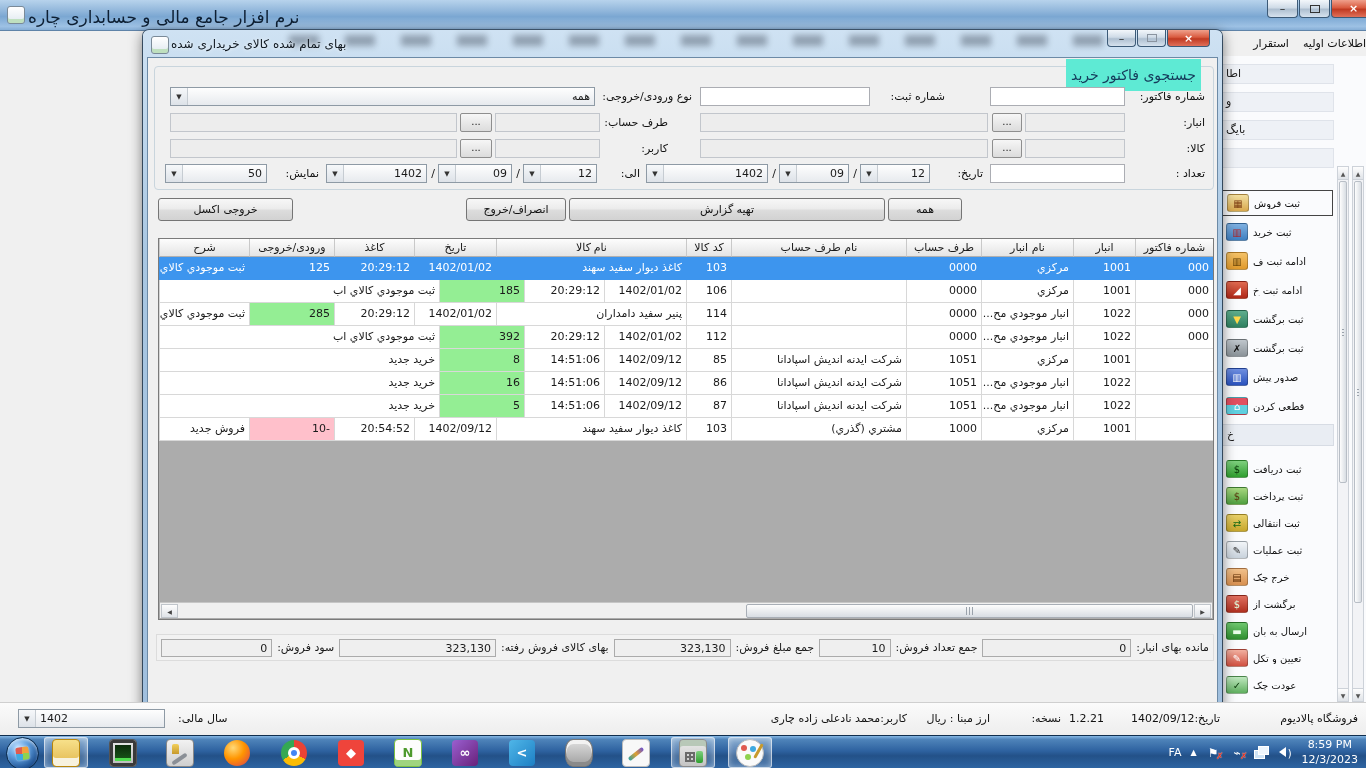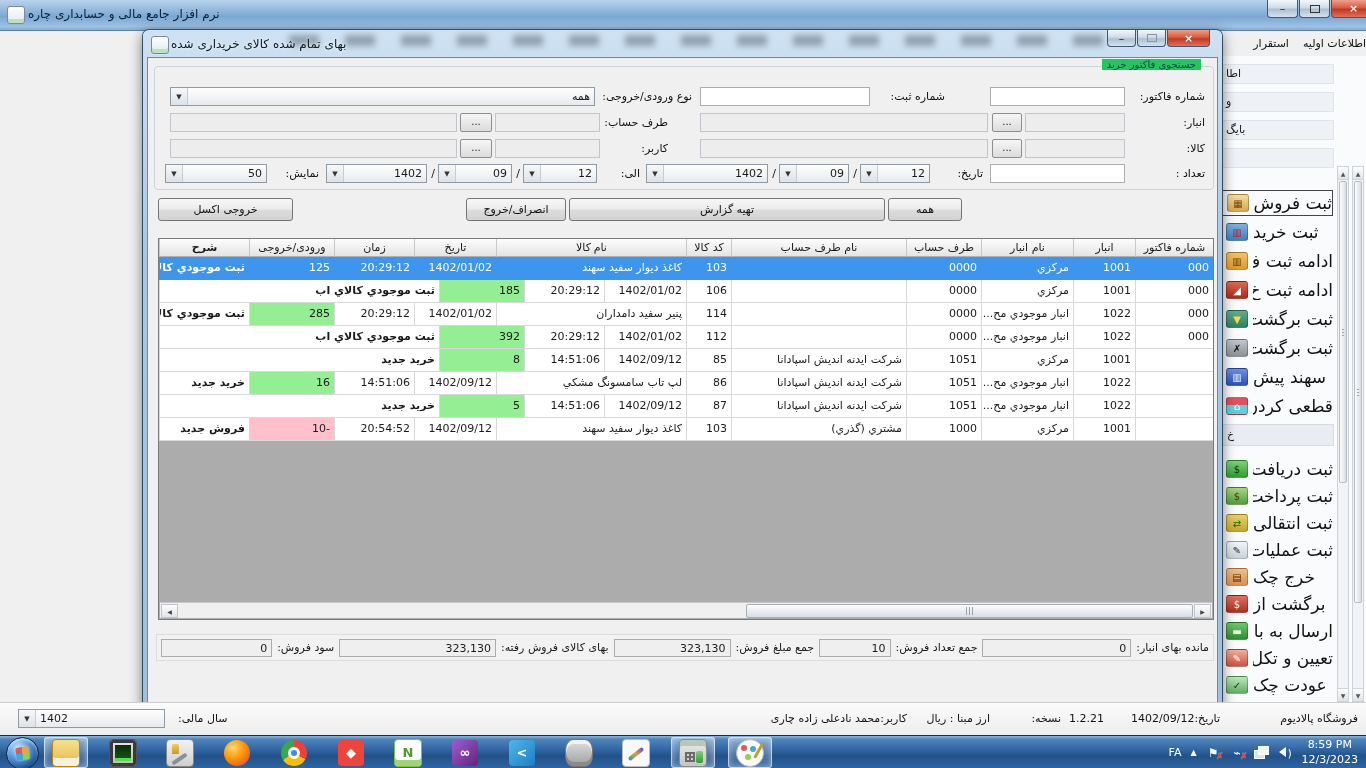--- a/index.html
+++ b/index.html
@@ -4,42 +4,42 @@
 <style>
   html,body{margin:0;padding:0;}
   body{font-family:"DejaVu Sans",sans-serif;}
   .screen{position:relative;width:1366px;height:768px;overflow:hidden;background:#F0F0F0;font-size:11px;color:#1a1a1a;}
   .abs{position:absolute;}
 
   
   .main-titlebar{left:0;top:0;width:1366px;height:30px;
     background:linear-gradient(180deg,#b7d3ec 0%,#8fb5da 38%,#7ba7d2 55%,#9dc1e4 88%,#86aed6 100%);
     border-bottom:1px solid #5f83a8;}
-  .main-title-text{left:28px;top:7px;font-size:12px;color:#0d1f33;white-space:nowrap;}
+  .main-title-text{left:28px;top:7px;font-size:17px;color:#0d1f33;white-space:nowrap;}
   .app-ico{width:16px;height:16px;border-radius:3px;background:linear-gradient(#ffffff,#dfe8ef);
     border:1px solid #7a8a98;box-shadow:inset 0 -4px 0 #bfe0bf;}
   .app-ico-main{left:7px;top:6px;}
   .winbtns{top:0;display:flex;}
   .wbtn{width:29px;height:17px;border:1px solid #3c5a77;border-top:none;border-radius:0 0 4px 4px;
     background:linear-gradient(#f3f7fb 0%,#cfdbe7 45%,#aebfd0 55%,#d6e2ee 100%);
     display:flex;align-items:center;justify-content:center;font-size:11px;color:#222;margin-left:1px;}
   .wbtn .sq{width:8px;height:6px;border:1px solid #333;}
   .wbtn.close{width:43px;background:linear-gradient(#efa08c 0%,#d95b40 45%,#c03a22 55%,#e0705a 100%);
     color:#fff;font-weight:bold;}
   .main-winbtns{left:1266px;}
 
   
   .menu-row{left:1222px;top:32px;width:144px;height:22px;display:flex;flex-direction:row-reverse;gap:14px;padding-right:8px;align-items:center;}
   .menu-item{font-size:11px;color:#111;white-space:nowrap;}
   .side-pane{left:1222px;top:56px;width:144px;height:646px;background:#FAFBFD;border-right:1px solid #dfe3e8;}
   .peek-bar{left:0;width:112px;height:20px;background:#eef1f6;border:1px solid #dfe3ea;
     overflow:hidden;font-size:11px;color:#222;padding:2px 3px;box-sizing:border-box;white-space:nowrap;}
   .side-item{left:0;width:111px;height:26px;display:flex;align-items:center;gap:5px;padding-left:4px;box-sizing:border-box;}
   .side-item.sel{border:1px solid #444;}
-  .side-label{font-size:17px;color:#111;white-space:nowrap;overflow:hidden;direction:rtl;}
+  .side-label{font-size:10px;color:#111;white-space:nowrap;overflow:hidden;direction:rtl;}
   .sec-bar{left:0;width:112px;height:22px;background:#e9edf3;border:1px solid #d7dce4;
     font-size:11px;padding:3px 4px;box-sizing:border-box;overflow:hidden;}
   .ic{width:20px;height:16px;border-radius:3px;flex:0 0 auto;display:flex;align-items:center;justify-content:center;
     font-size:10px;color:#fff;border:1px solid rgba(0,0,0,.25);}
   .ic-sale-basket-icon{background:linear-gradient(#f2dfa0,#d9a94e);color:#7a3a10;}
   .ic-purchase-cart-icon{background:linear-gradient(#7fb0e0,#3e7fc1);color:#b02020;}
   .ic-continue-sale-cart-icon{background:linear-gradient(#f4c268,#e09a2c);color:#5a3a00;}
   .ic-continue-purchase-icon{background:linear-gradient(#e06a50,#b02818);color:#fff;}
   .ic-return-sale-cart-icon{background:linear-gradient(#5fae8e,#2f8060);color:#ffd84a;}
   .ic-return-purchase-cart-icon{background:linear-gradient(#bfc6cc,#8a9298);color:#111;}
@@ -73,21 +73,21 @@
   .dlg-title-text{position:absolute;left:28px;top:7px;font-size:12px;color:#101820;white-space:nowrap;text-shadow:0 0 4px #fff;}
   .app-ico-dlg{left:8px;top:6px;}
   .dlg-winbtns{position:absolute;left:963px;top:0;display:flex;}
   .dlg-winbtns .wbtn{height:16px;width:27px;}
   .dlg-winbtns .wbtn.close{width:41px;}
   .dlg-winbtns .wbtn.disabled{color:#8a94a0;}
   .dlg-body{position:absolute;left:4px;right:4px;top:27px;bottom:4px;background:#F0F0F0;border:1px solid #6c8aa6;}
 
   
   .grpbox{left:6px;top:8px;width:1058px;height:122px;border:1px solid #c9d5dd;border-radius:4px;}
-  .grp-legend{position:absolute;top:-8px;right:12px;background:#22c55e;padding:0 5px;font-size:10px;color:#153a5a;}
+  .grp-legend{position:absolute;top:-8px;right:12px;background:#5eead4;padding:8px 5px;font-size:14px;color:#153a5a;}
   .lbl{position:absolute;font-size:11px;color:#111;white-space:nowrap;direction:rtl;}
   .inp{position:absolute;height:19px;background:#fff;border:1px solid #abadb3;box-sizing:border-box;}
   .inp.ro{background:#ededed;border-color:#c2c6cc;}
   .combo{position:absolute;height:19px;background:linear-gradient(#fefefe,#e7eaee);border:1px solid #8e9aa5;
     box-sizing:border-box;display:flex;align-items:center;}
   .combo .car{width:16px;height:100%;display:flex;align-items:center;justify-content:center;font-size:7px;color:#333;
     border-right:1px solid #c6ccd2;background:linear-gradient(#f6f8fa,#dde2e8);}
   .combo .cval{flex:1;text-align:right;padding:0 4px;font-size:11px;direction:rtl;}
   .browse{position:absolute;height:19px;background:linear-gradient(#f6f6f6,#dcdcdc);border:1px solid #8e8e8e;border-radius:2px;
     font-size:10px;text-align:center;line-height:16px;box-sizing:border-box;}
@@ -99,21 +99,21 @@
   .results-lbl{position:absolute;right:6px;top:162px;font-size:12px;direction:rtl;margin-top:32px;}
 
   
   .grid{left:10px;top:180px;width:1056px;height:382px;background:#acacac;border:1px solid #7a7a7a;box-sizing:border-box;overflow:hidden;}
   .thead,.trow{display:flex;flex-direction:row-reverse;}
   .th{background:linear-gradient(#fdfdfd,#e4e4e4);border-left:1px solid #c9c9c9;border-bottom:1px solid #b0b0b0;
     font-size:11px;text-align:center;padding:2px 3px;box-sizing:border-box;white-space:nowrap;overflow:hidden;direction:rtl;flex:0 0 auto;}
   .trow{background:#fff;}
   .tc{border-left:1px solid #d8d8d8;border-bottom:1px solid #d8d8d8;font-size:11px;padding:4px 4px 3px;box-sizing:border-box;
     white-space:nowrap;overflow:hidden;text-align:right;direction:rtl;flex:0 0 auto;height:23px;}
-  .flex1{flex:1 1 auto !important;font-weight:bold;}
+  .flex1{flex:1 1 auto !important;}
   .trow.sel .tc{background:#3d95ee;color:#fff;border-color:#3d95ee;}
   .tc.qin{background:#94ee94;}
   .tc.qout{background:#ffc0cb;}
   .hscroll{position:absolute;left:1px;right:1px;bottom:1px;height:15px;background:#f0f0f0;border-top:1px solid #c6c6c6;}
   .hs-arr{position:absolute;top:1px;width:15px;height:12px;background:linear-gradient(#fdfdfd,#dfe3e8);border:1px solid #c0c5cb;
     font-size:6px;display:flex;align-items:center;justify-content:center;color:#444;}
   .hs-thumb{position:absolute;top:1px;height:12px;background:linear-gradient(#fdfdfd,#d8dde3);border:1px solid #a8aeb6;border-radius:2px;}
   .hs-grip{position:absolute;left:50%;top:2px;width:9px;height:8px;margin-left:-4px;
     background:repeating-linear-gradient(90deg,#9aa2ab 0 1px,transparent 1px 3px);}
 
@@ -235,21 +235,21 @@
         <div class="abs side-item" style="top: 250px;">
           <div class="ic ic-return-sale-cart-icon">▼</div>
           <div class="side-label" dir="rtl">ثبت برگشت</div>
         </div>
         <div class="abs side-item" style="top: 279px;">
           <div class="ic ic-return-purchase-cart-icon">✗</div>
           <div class="side-label" dir="rtl">ثبت برگشت</div>
         </div>
         <div class="abs side-item" style="top: 308px;">
           <div class="ic ic-proforma-cart-icon">▥</div>
-          <div class="side-label" dir="rtl">سهند پیش</div>
+          <div class="side-label" dir="rtl">صدور پیش</div>
         </div>
         <div class="abs side-item" style="top: 337px;">
           <div class="ic ic-finalize-kiosk-icon">⌂</div>
           <div class="side-label" dir="rtl">قطعی کردن</div>
         </div>
       </div>
     <div class="abs sec-bar" style="top:368px;">خ</div>
     <div id="side-list-2">
         <div class="abs side-item" style="top: 400px;">
           <div class="ic ic-receive-money-icon">$</div>
@@ -399,21 +399,21 @@
       <div class="abs grid">
         <div class="thead" id="grid-head">
             <div class="th" style="width: 78px;">شماره فاکتور</div>
             <div class="th" style="width: 62px;">انبار</div>
             <div class="th" style="width: 92px;">نام انبار</div>
             <div class="th" style="width: 75px;">طرف حساب</div>
             <div class="th" style="width: 175px;">نام طرف حساب</div>
             <div class="th" style="width: 45px;">کد کالا</div>
             <div class="th" style="width: 190px; font-family: Liberation Serif, serif;">نام کالا</div>
             <div class="th" style="width: 82px;">تاریخ</div>
-            <div class="th" style="width: 80px;">زمان</div>
+            <div class="th" style="width: 80px;">کاغذ</div>
             <div class="th" style="width: 85px;">ورودی/خروجی</div>
             <div class="th flex1">شرح</div>
           </div>
         <div id="grid-rows">
             <div class="trow sel">
               <div class="tc" dir="rtl" style="width: 78px;">000</div>
               <div class="tc" dir="rtl" style="width: 62px;">1001</div>
               <div class="tc" dir="rtl" style="width: 92px;">مرکزي</div>
               <div class="tc" dir="rtl" style="width: 75px;">0000</div>
               <div class="tc" dir="rtl" style="width: 175px;"></div>
@@ -473,21 +473,20 @@
               <div class="tc qin" dir="rtl" style="width: 85px;">8</div>
               <div class="tc flex1" dir="rtl">خرید جدید</div>
             </div>
             <div class="trow">
               <div class="tc" dir="rtl" style="width: 78px;"></div>
               <div class="tc" dir="rtl" style="width: 62px;">1022</div>
               <div class="tc" dir="rtl" style="width: 92px;">انبار موجودي مح...</div>
               <div class="tc" dir="rtl" style="width: 75px;">1051</div>
               <div class="tc" dir="rtl" style="width: 175px;">شرکت ایدنه اندیش اسپادانا</div>
               <div class="tc" dir="rtl" style="width: 45px;">86</div>
-              <div class="tc" dir="rtl" style="width: 190px;">لپ تاب سامسونگ مشکي</div>
               <div class="tc" dir="rtl" style="width: 82px;">1402/09/12</div>
               <div class="tc" dir="rtl" style="width: 80px;">14:51:06</div>
               <div class="tc qin" dir="rtl" style="width: 85px;">16</div>
               <div class="tc flex1" dir="rtl">خرید جدید</div>
             </div>
             <div class="trow">
               <div class="tc" dir="rtl" style="width: 78px;"></div>
               <div class="tc" dir="rtl" style="width: 62px;">1022</div>
               <div class="tc" dir="rtl" style="width: 92px;">انبار موجودي مح...</div>
               <div class="tc" dir="rtl" style="width: 75px;">1051</div>

